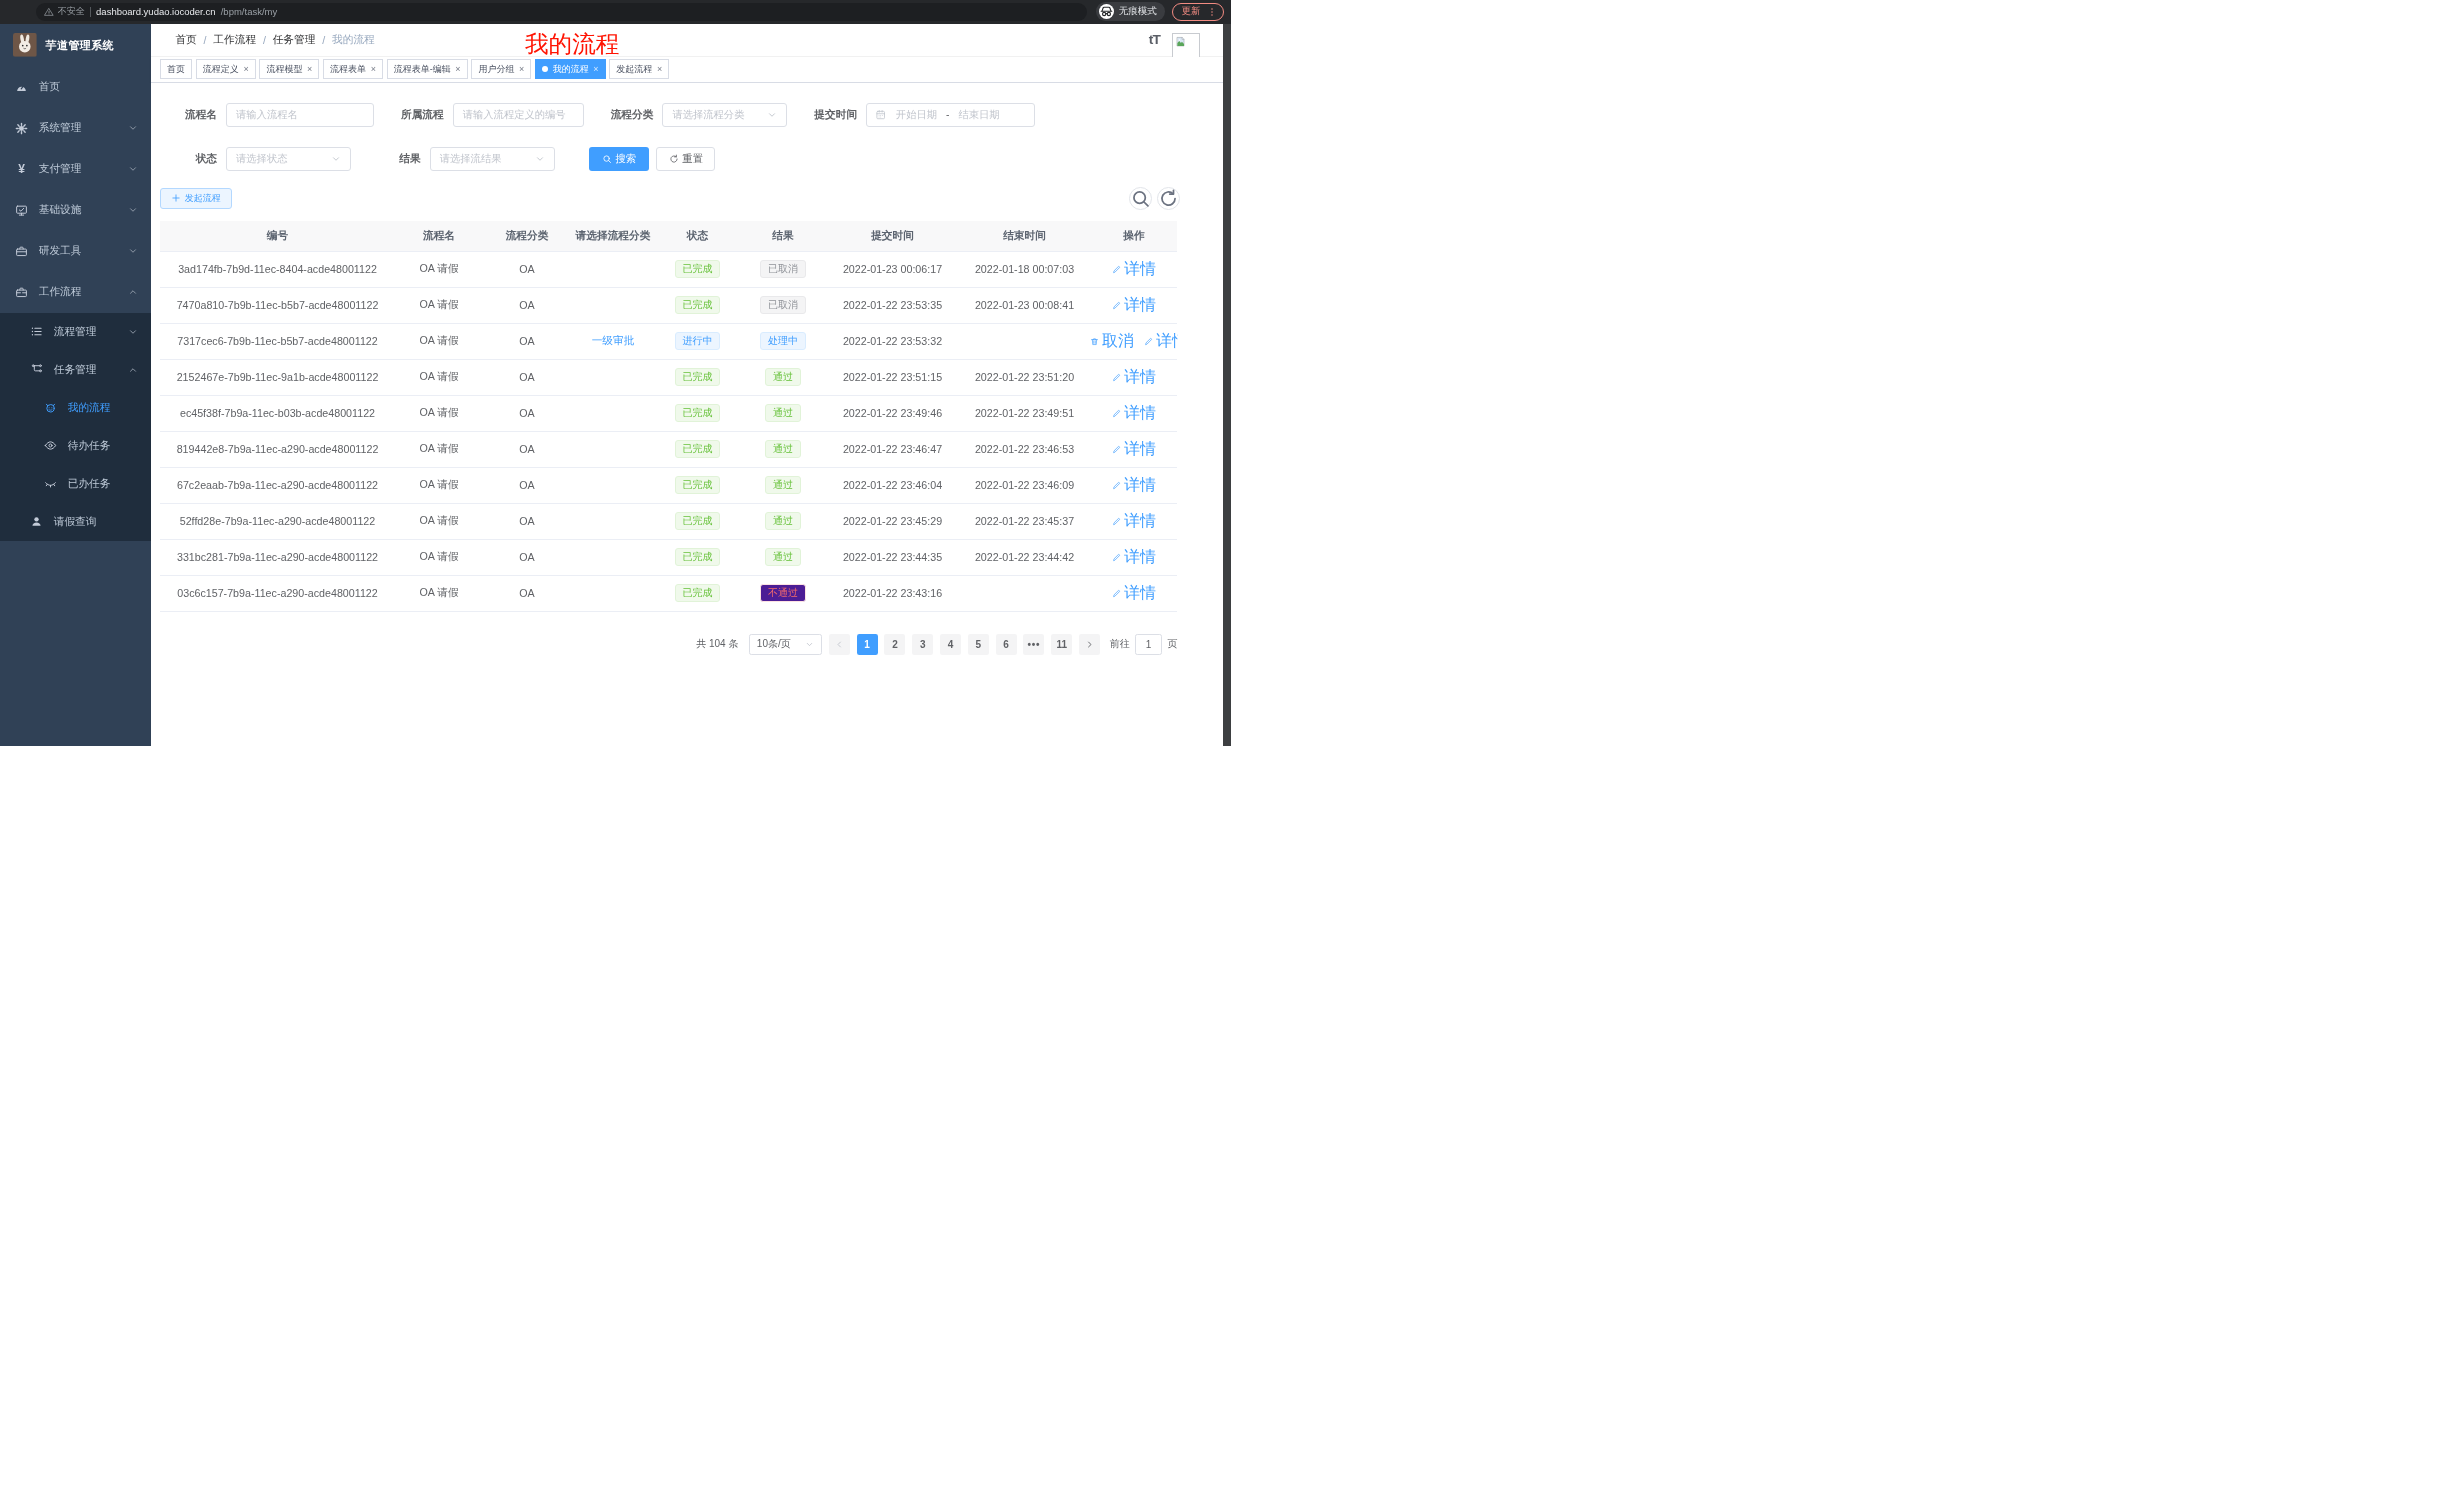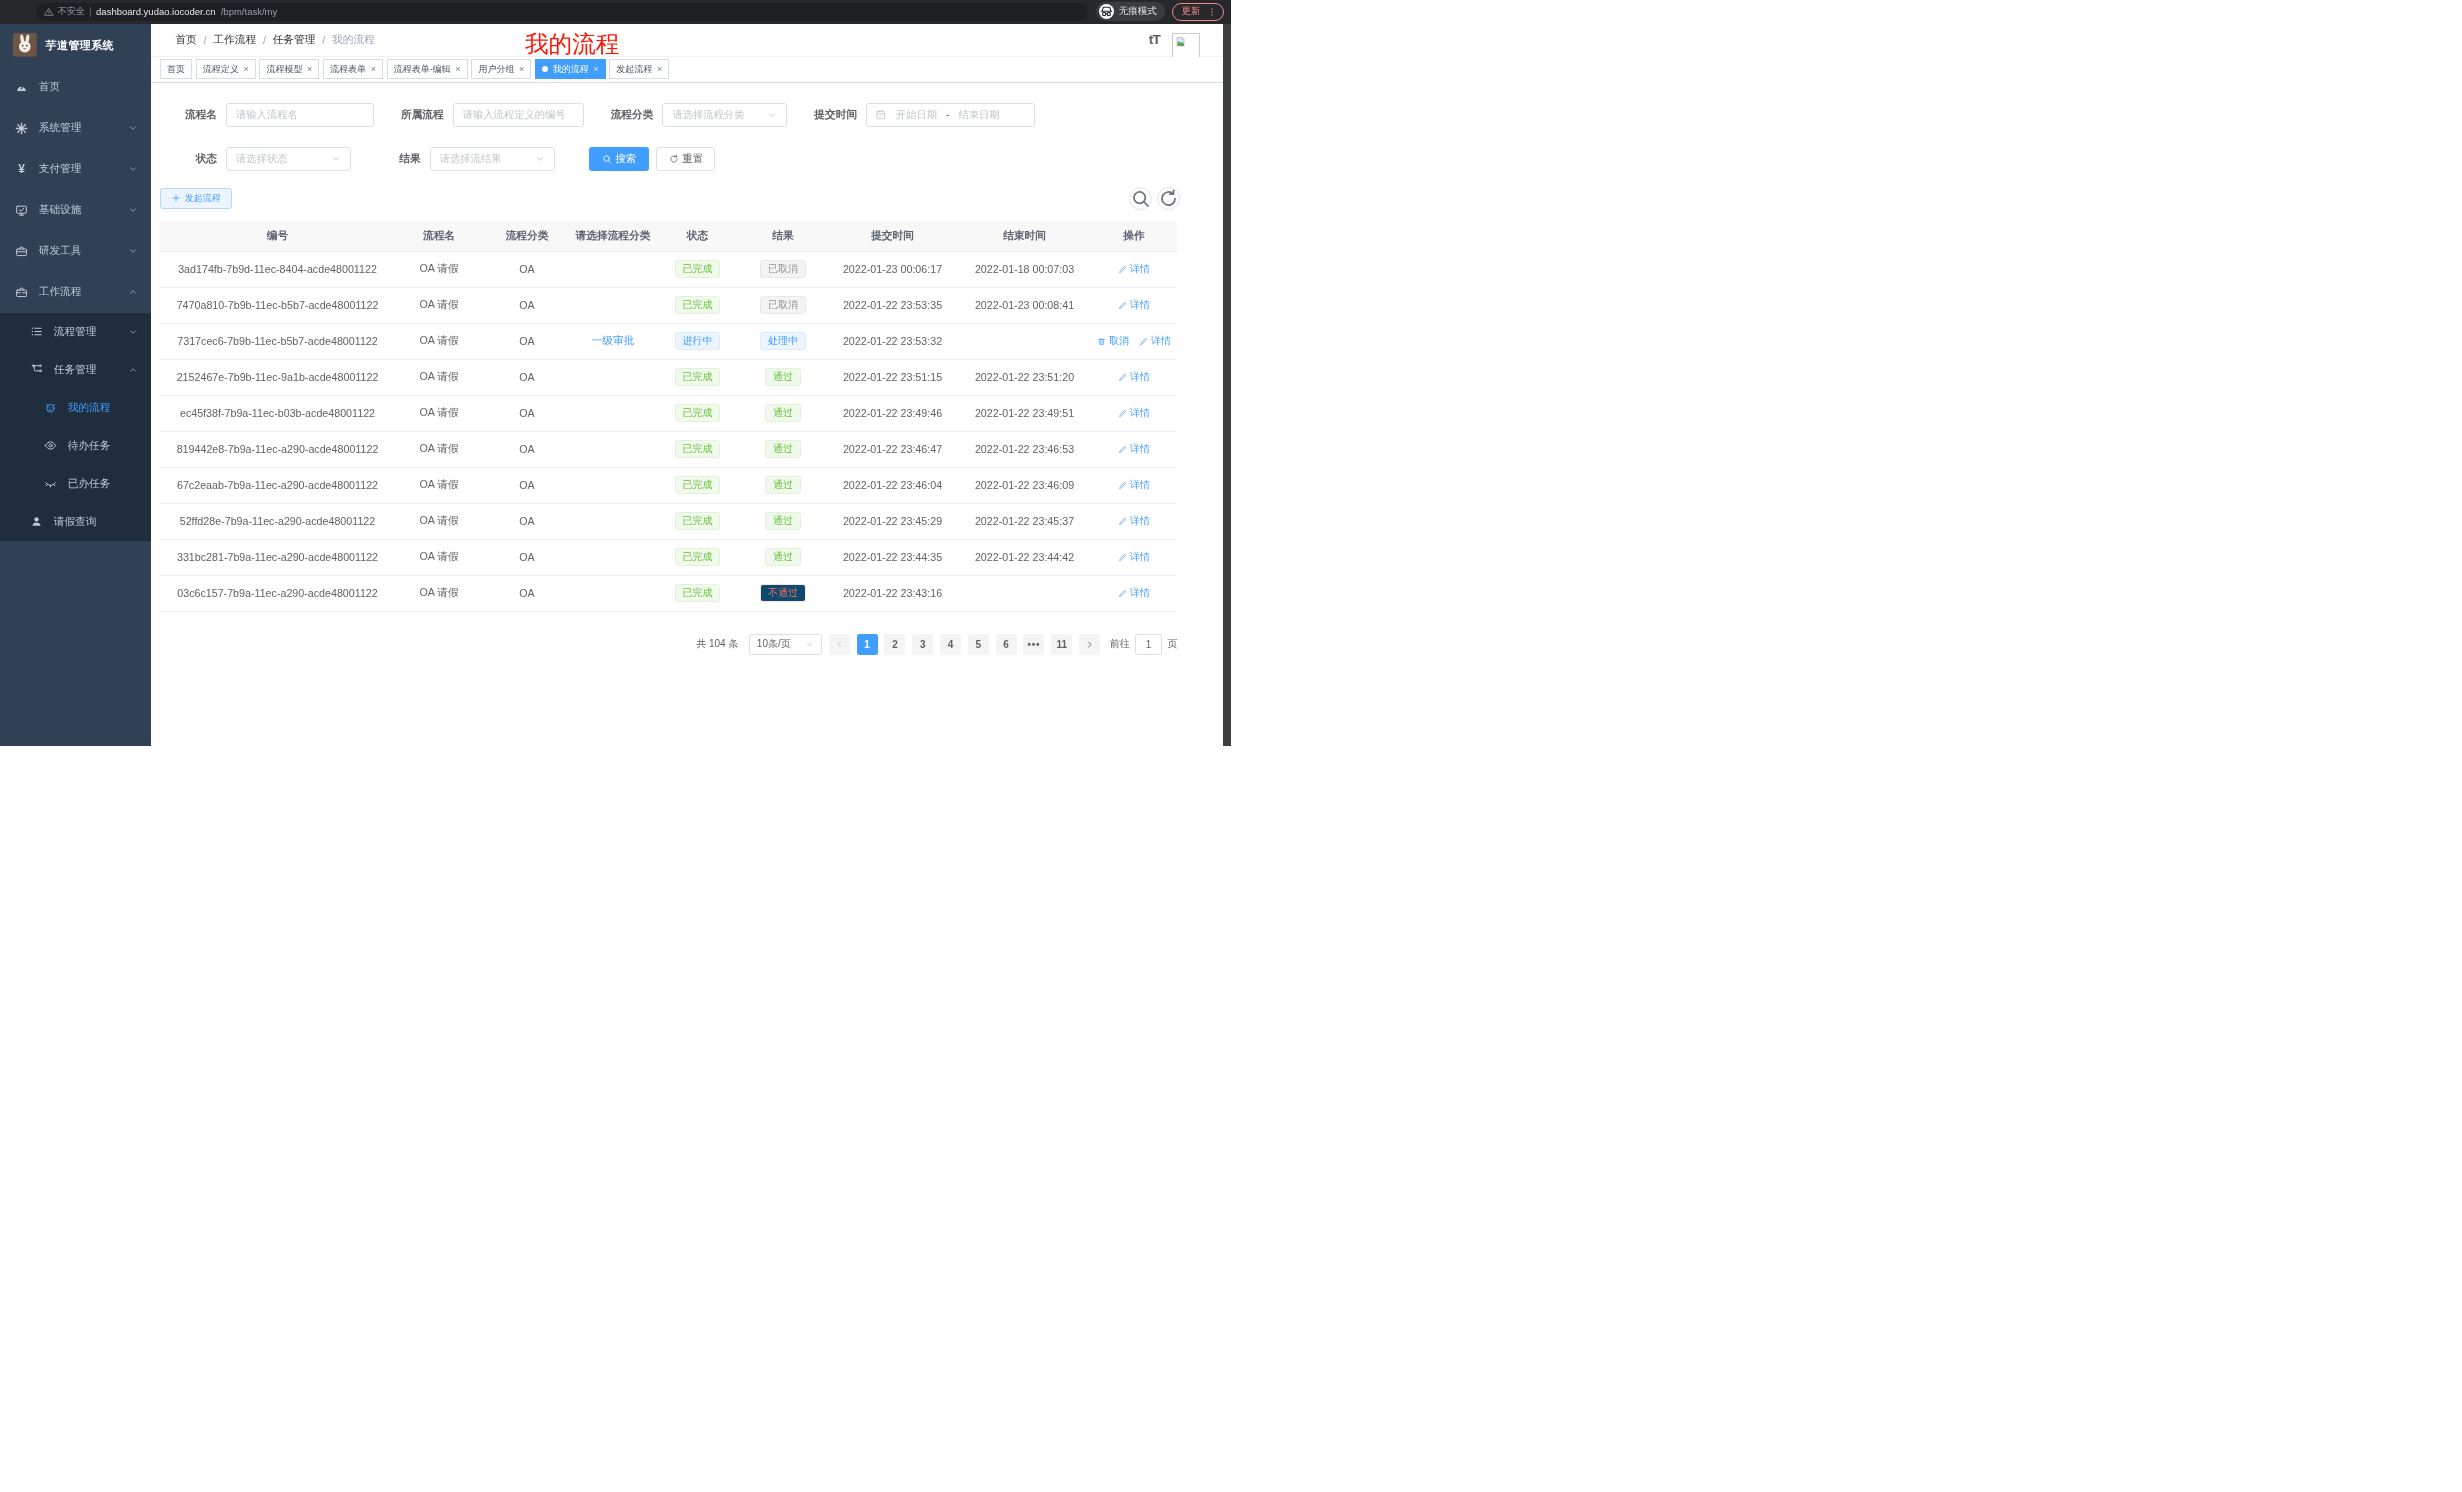--- a/index.html
+++ b/index.html
@@ -86,22 +86,22 @@
   
   .table{position:absolute;left:9px;top:138px;width:1017px;font-size:10.7px}
   .t-head{display:flex;align-items:center;height:31px;background:#f8f8f9;border-bottom:0.8px solid #ebeef5}
   .t-head .t-col{color:#5c6470;font-weight:700}
   .t-row{display:flex;align-items:center;height:36px;border-bottom:0.8px solid #ebeef5;color:#606266}
   .t-col{text-align:center;flex:none;overflow:hidden;white-space:nowrap}
   .badge{display:inline-block;height:18px;line-height:16.7px;padding:0 6.8px;border:0.8px solid;border-radius:3px;font-size:10px}
   .bg-success{background:#f0f9eb;border-color:#e1f3d8;color:#67c23a}
   .bg-info{background:#f4f4f5;border-color:#e9e9eb;color:#909399}
   .bg-primary{background:#ecf5ff;border-color:#d9ecff;color:#409eff}
-  .bg-danger{background:#0c4a6e;border-color:#fde2e2;color:#f56c6c}
-  .lnk{color:#409eff;font-size:10px;display:inline-flex;align-items:center;gap:3px;cursor:pointer}
+  .bg-danger{background:#4c1d95;border-color:#fde2e2;color:#f56c6c}
+  .lnk{color:#409eff;font-size:16px;display:inline-flex;align-items:center;gap:3px;cursor:pointer}
   .lnk .ic{font-size:9px}
   .act-gap{display:inline-flex;gap:10px;justify-content:center}
   .task-lnk{color:#409eff;cursor:pointer}
 
   
   .pager{position:absolute;top:551px;right:46px;display:flex;align-items:center;gap:6.8px;font-size:10px;color:#606266}
   .pg-total{margin-right:3.8px}
   .size-sel{width:73px;height:21px;border:0.8px solid #dcdfe6;border-radius:2.3px;display:flex;align-items:center;padding:0 6.8px;font-size:10px;color:#606266;cursor:pointer}
   .size-sel .chev{margin-left:auto;color:#c0c4cc;font-size:9px}
   .pg-btn{min-width:21px;height:21px;border-radius:2.3px;background:#f4f4f5;display:inline-flex;align-items:center;justify-content:center;color:#606266;font-weight:600;font-size:10px;cursor:pointer;padding:0 3px}

